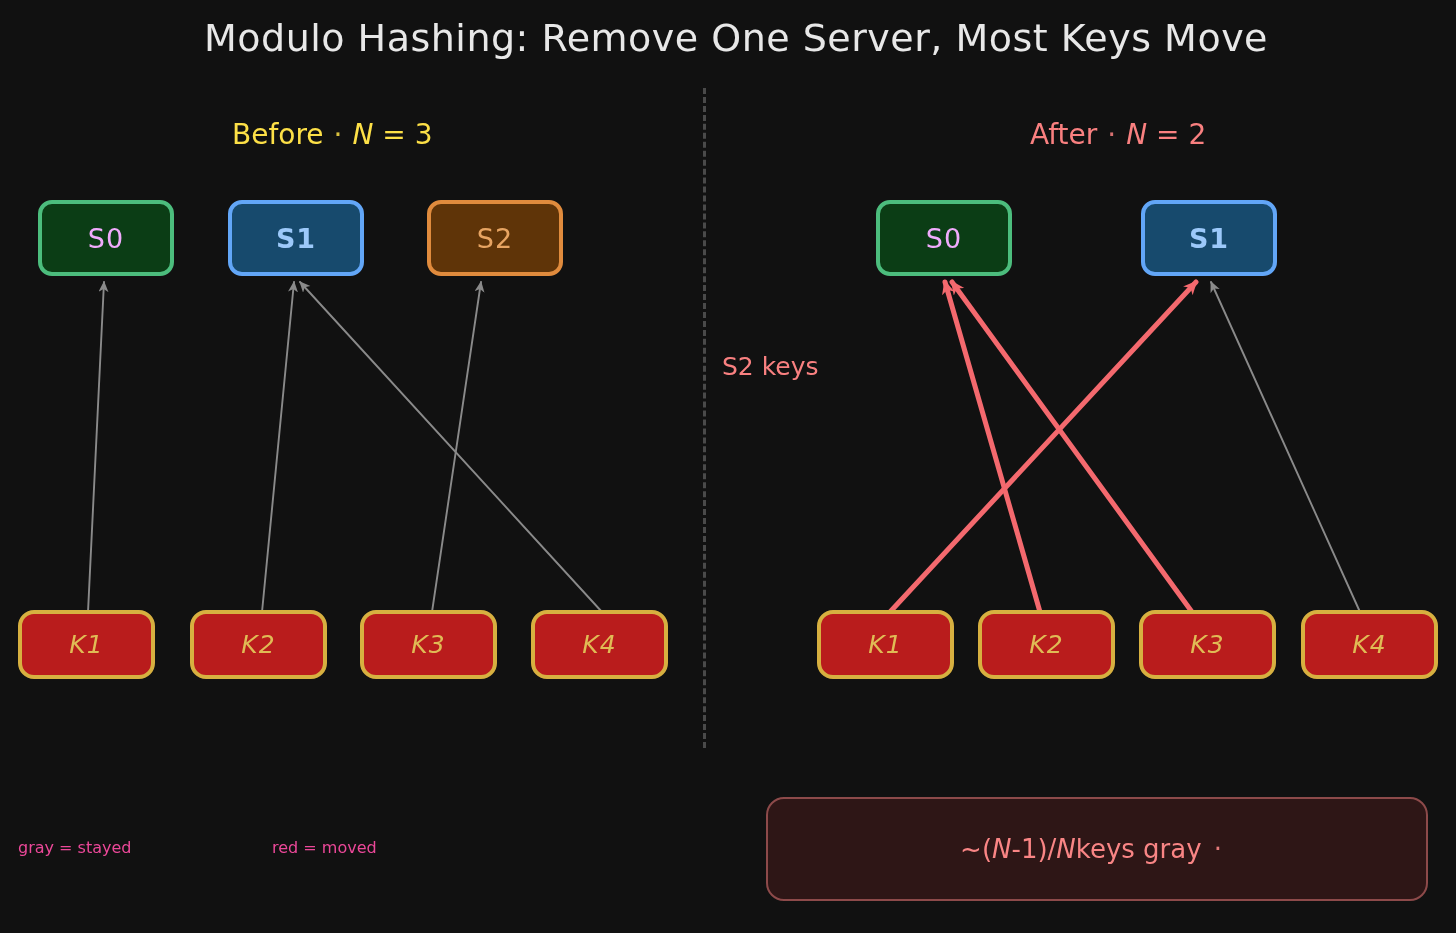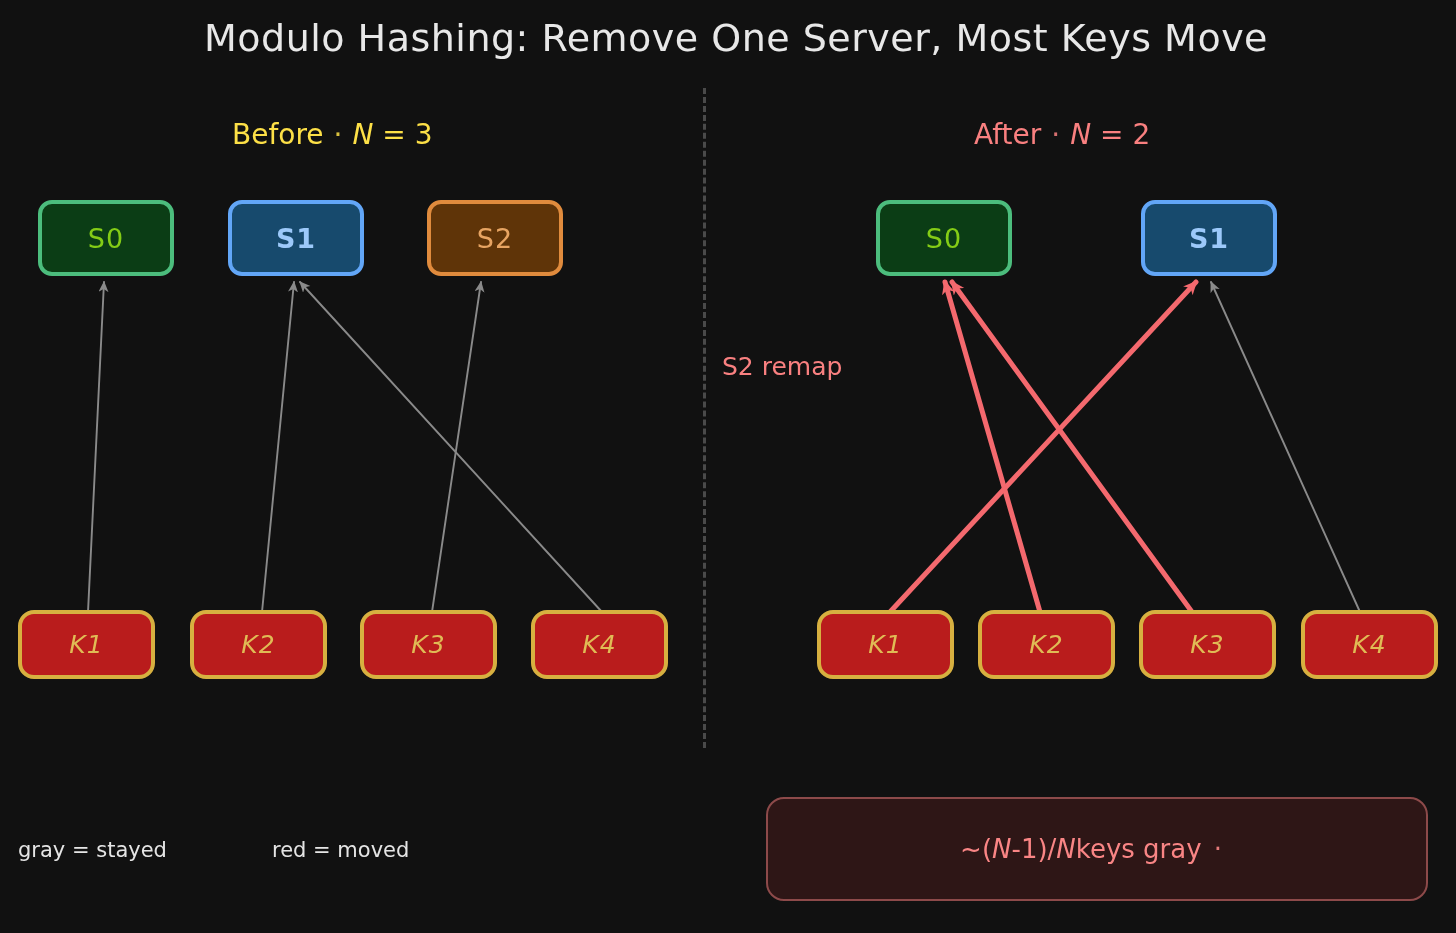--- a/index.html
+++ b/index.html
@@ -29,38 +29,38 @@
     font-family: "DejaVu Sans", sans-serif;
     font-weight: 400;
   }
   .phase-label {
     position: absolute;
     font-size: 28px;
     white-space: nowrap;
     font-family: "DejaVu Sans", sans-serif;
   }
   .phase-before { left: 184px; top: 118px; color: #fde047; margin-left: 48px; }
-  .phase-after  { left: 974px; top: 118px; color: #f98080; }
+  .phase-after  { left: 1030px; top: 118px; color: #f98080; }
   .phase-label .nvar { font-style: italic; }
   .phase-label .dot { opacity: 0.85; padding: 0 10px; }
 
   .fail-label {
     position: absolute;
     left: 722px;
     top: 352px;
     font-size: 25px;
     color: #f98080;
     white-space: nowrap;
   }
 
   .legend {
     position: absolute;
     top: 838px;
-    font-size: 21px;
-    color: #e5e5e5;
+    font-size: 16px;
+    color: #ec4899;
     white-space: nowrap;
   }
   .legend-gray { left: 18px; }
   .legend-red  { left: 272px; }
 
   
   .divider {
     position: absolute;
     left: 703px;
     top: 88px;
@@ -79,21 +79,21 @@
     border-radius: 14px;
     border-width: 4px;
     border-style: solid;
     font-size: 27px;
     letter-spacing: 1px;
     user-select: none;
   }
   .srv   { width: 136px; height: 76px; }
   .keyn  { width: 137px; height: 69px; border-radius: 16px; border-width: 4px; font-size: 25px; font-style: italic; }
 
-  .n-green  { background: #0b3d15; border-color: #4cbd7d; color: #84cc16; align-items: center; }
+  .n-green  { background: #0b3d15; border-color: #4cbd7d; color: #f0abfc; align-items: center; }
   .n-blue   { background: #174a6d; border-color: #62a6f7; color: #9cc9fa; font-weight: bold; }
   .n-orange { background: #5f3408; border-color: #e08b3d; color: #e7a462; }
   .n-key    { background: #b91c1c; border-color: #d7b040; color: #e0bb55; }
 
   
   #edges {
     position: absolute;
     left: 0; top: 0;
     width: 1456px;
     height: 933px;
@@ -131,21 +131,21 @@
   <div class="divider"></div>
 
   <div class="phase-label phase-before">
     <span>Before</span><span class="dot">·</span><span class="nvar">N</span>&nbsp;<span>= 3</span>
   </div>
 
   <div class="phase-label phase-after">
     <span>After</span><span class="dot">·</span><span class="nvar">N</span>&nbsp;<span>= 2</span>
   </div>
 
-  <div class="fail-label">S2 remap</div>
+  <div class="fail-label">S2 keys</div>
 
   <svg id="edges" viewBox="0 0 1456 933">
     <defs>
       <marker id="ah-gray" markerWidth="13" markerHeight="13" refX="10" refY="5" orient="auto" markerUnits="userSpaceOnUse">
         <path d="M0,0 L11,5 L0,10 L3,5 Z" fill="#8a8a8a"></path>
       </marker>
       <marker id="ah-red" markerWidth="17" markerHeight="17" refX="12" refY="6.5" orient="auto" markerUnits="userSpaceOnUse">
         <path d="M0,0 L14,6.5 L0,13 L4,6.5 Z" fill="#f4696e"></path>
       </marker>
     </defs>

